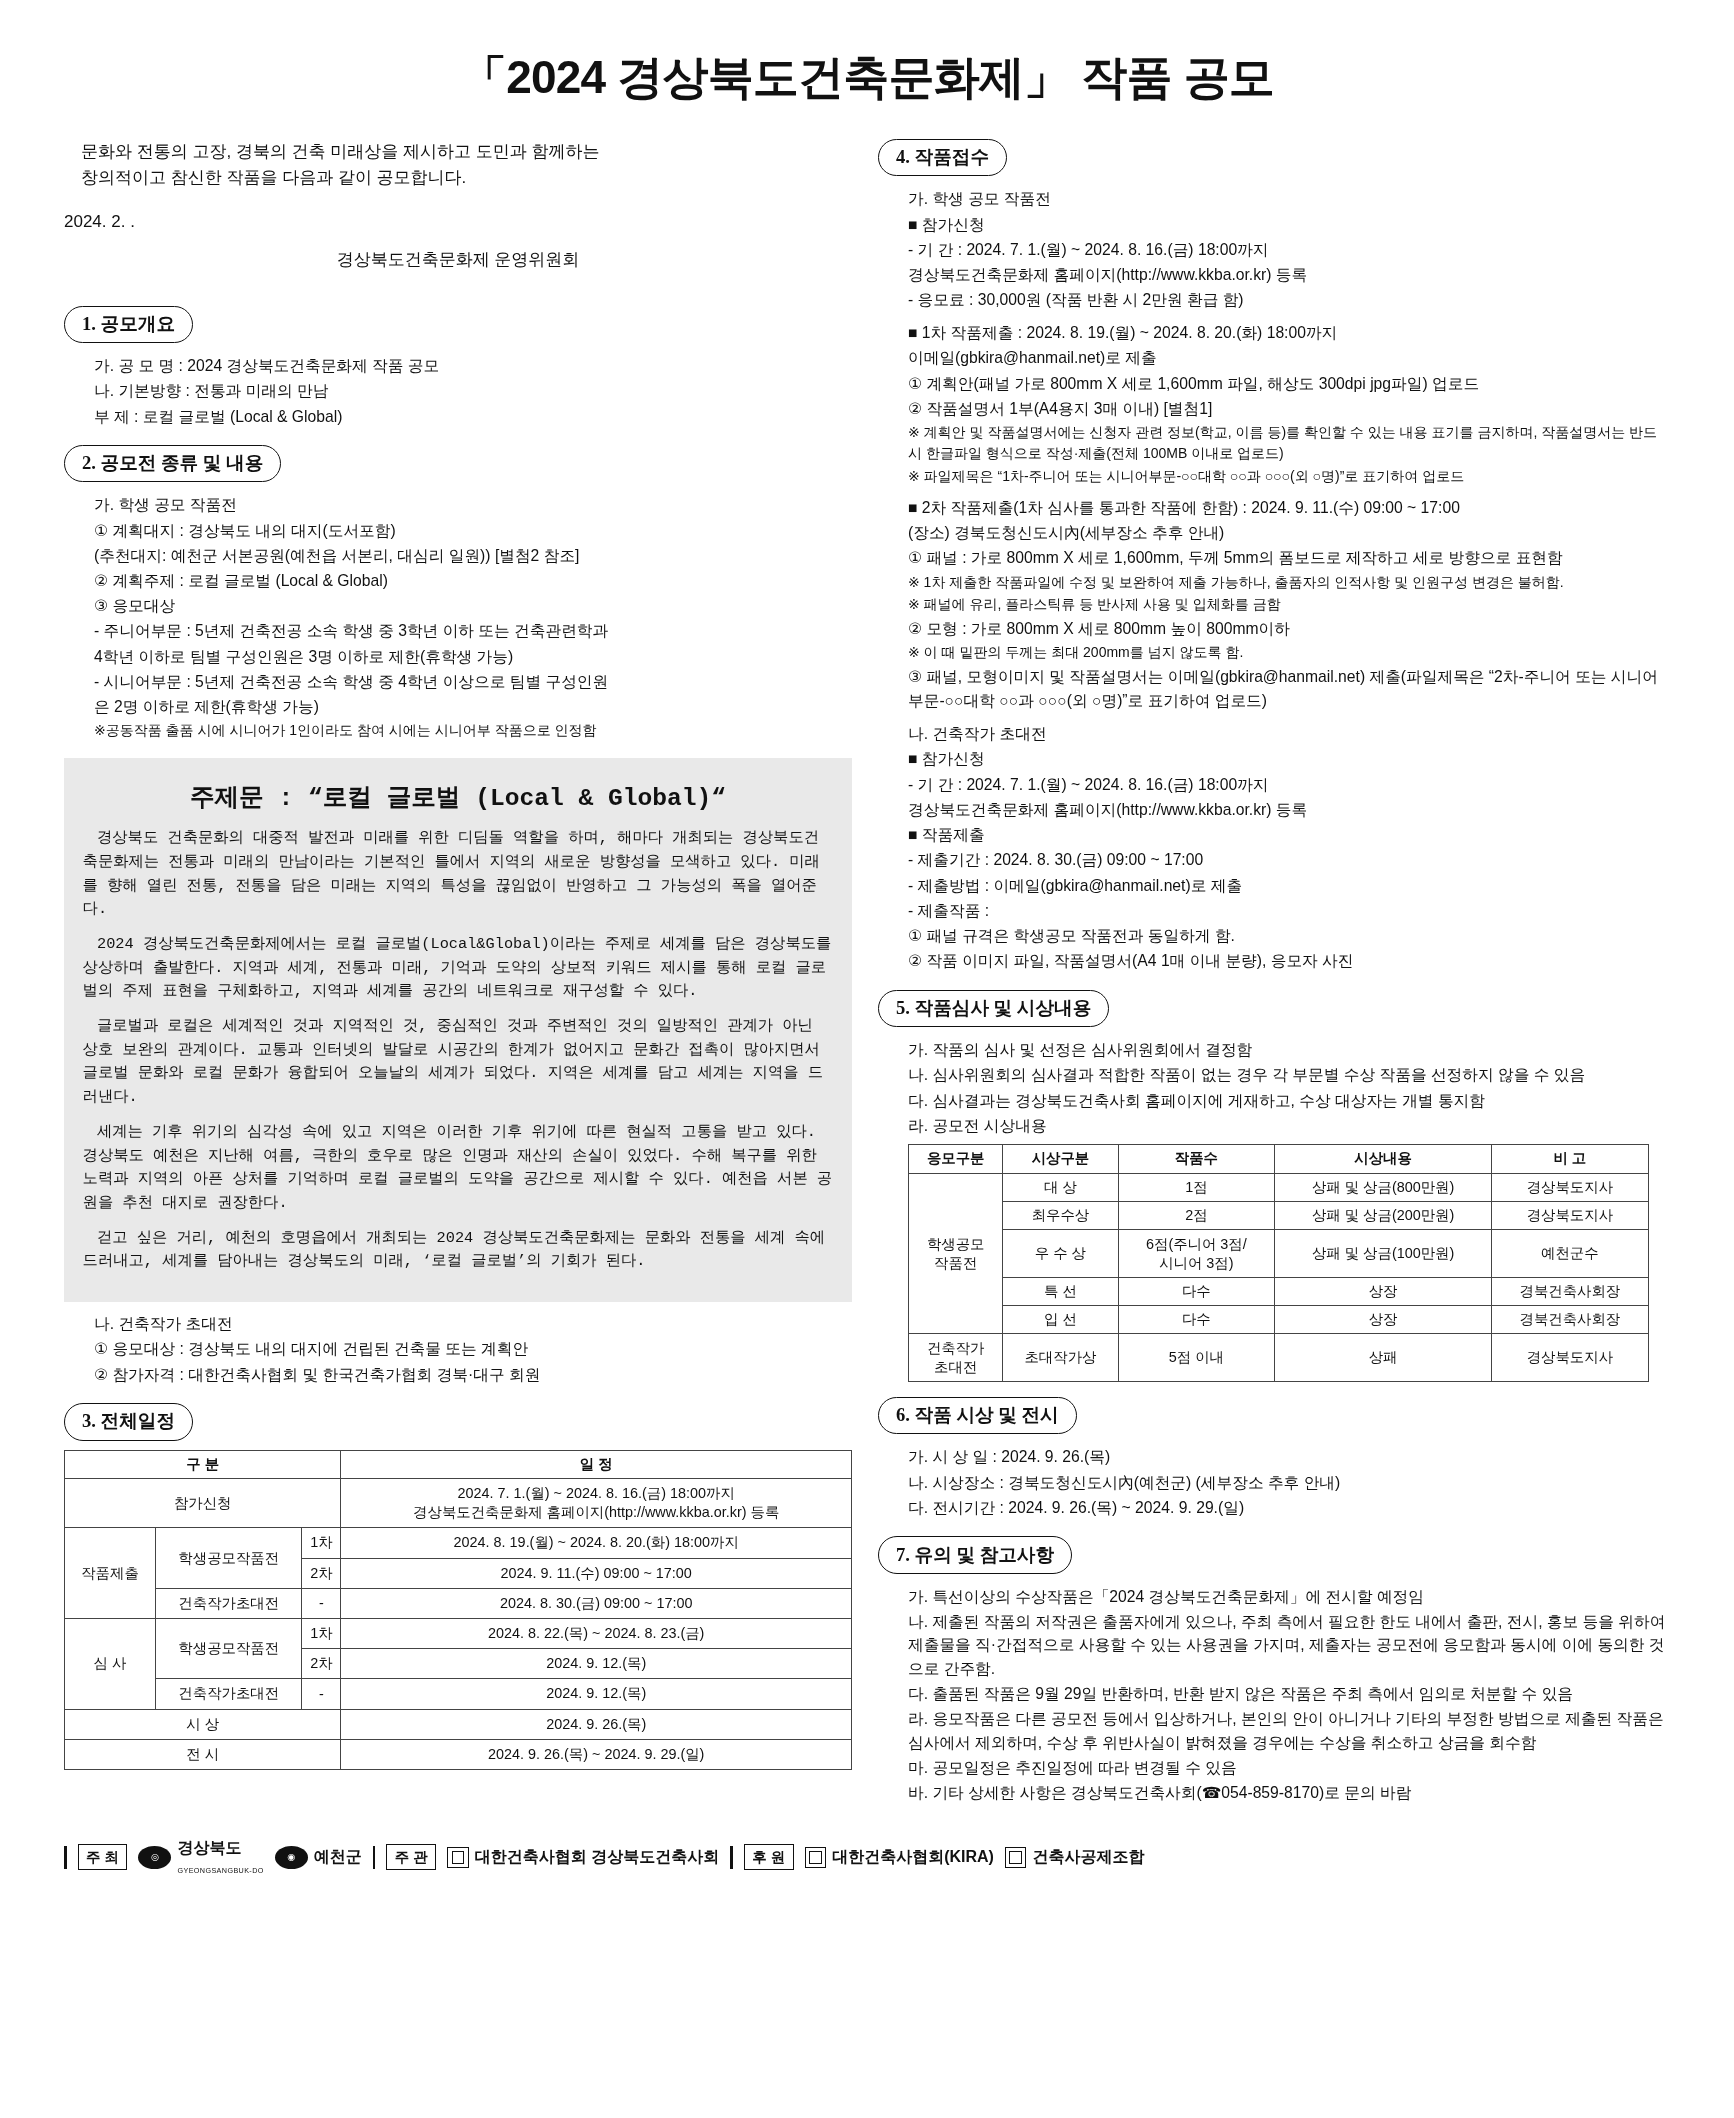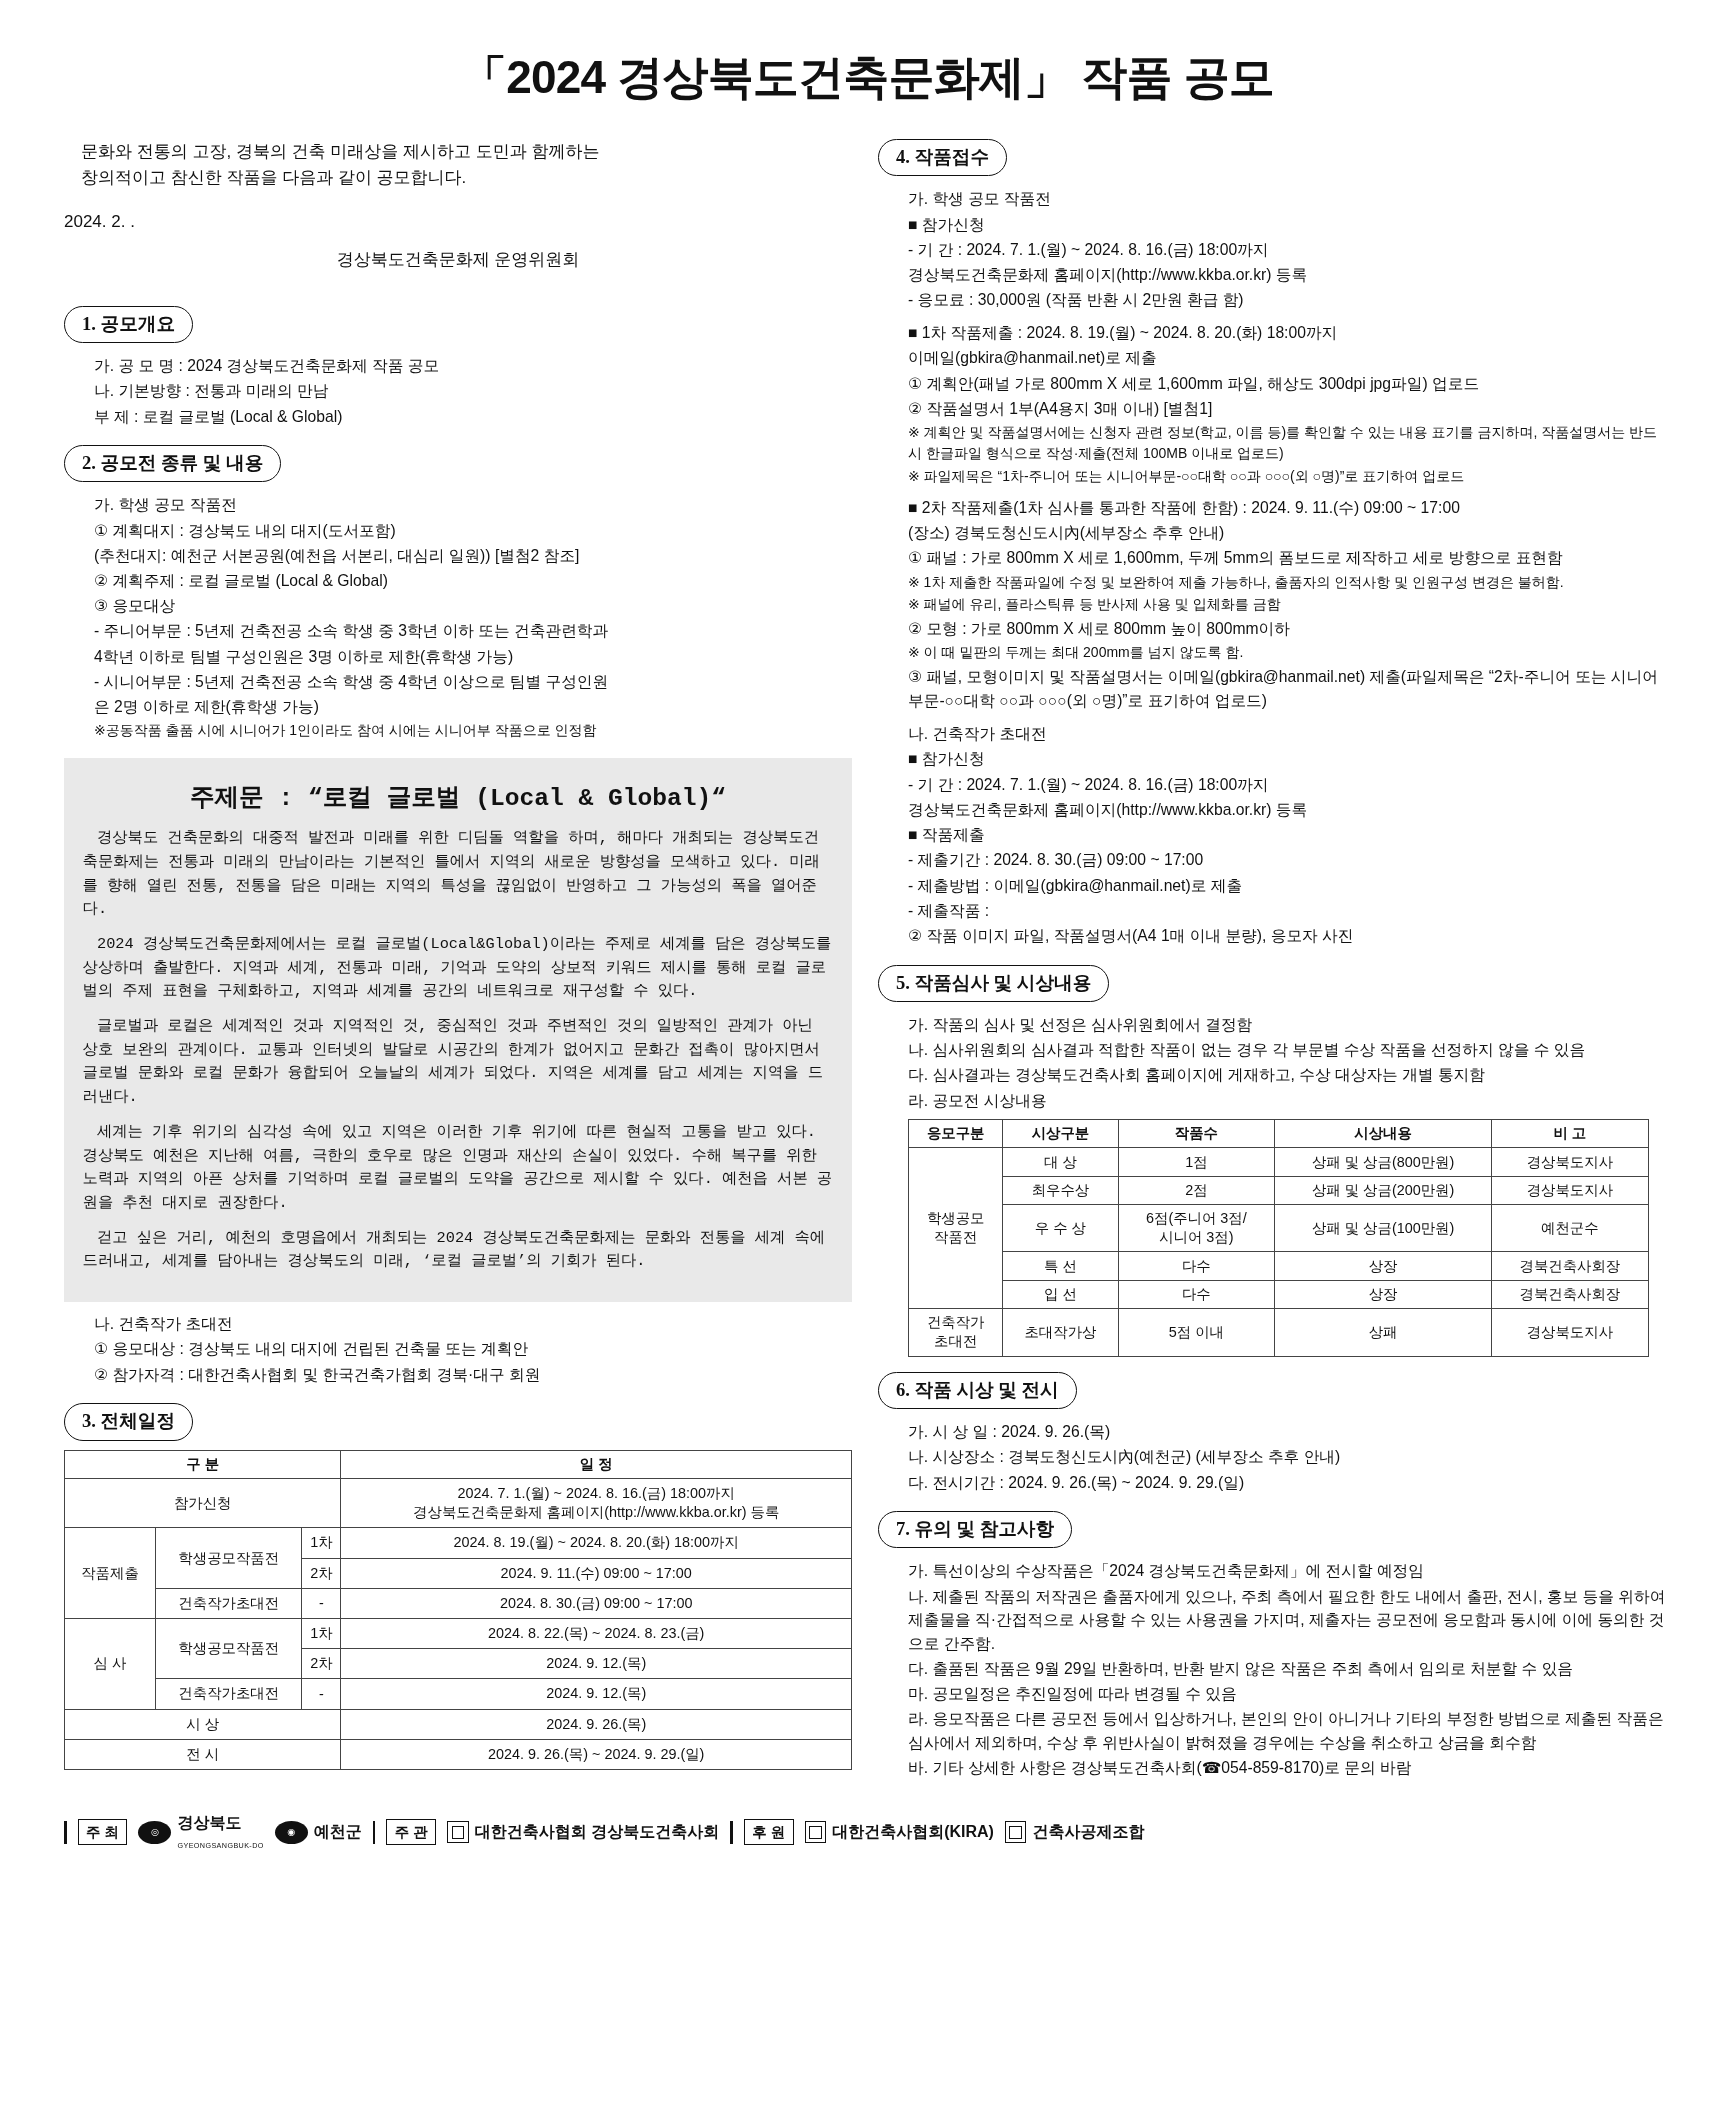--- a/index.html
+++ b/index.html
@@ -179,20 +179,21 @@
         <p class="ind3">③ 패널, 모형이미지 및 작품설명서는 이메일(gbkira@hanmail.net) 제출(파일제목은 “2차-주니어 또는 시니어부문-○○대학 ○○과 ○○○(외 ○명)”로 표기하여 업로드)</p>
 
         <p style="margin-top:10.2px;">나. 건축작가 초대전</p>
         <p class="ind2">■ 참가신청</p>
         <p class="ind3">- 기  간 : 2024. 7. 1.(월) ~ 2024. 8. 16.(금) 18:00까지</p>
         <p class="ind5">경상북도건축문화제 홈페이지(http://www.kkba.or.kr) 등록</p>
         <p class="ind2">■ 작품제출</p>
         <p class="ind3">- 제출기간 : 2024. 8. 30.(금) 09:00 ~ 17:00</p>
         <p class="ind3">- 제출방법 : 이메일(gbkira@hanmail.net)로 제출</p>
         <p class="ind3">- 제출작품 :</p>
+        <p class="ind3">① 패널 규격은 학생공모 작품전과 동일하게 함.</p>
         <p class="ind3">② 작품 이미지 파일, 작품설명서(A4 1매 이내 분량), 응모자 사진</p>
       </div>
 
       
       <div class="sec-head">5. 작품심사 및 시상내용</div>
       <div class="blk">
         <p>가. 작품의 심사 및 선정은 심사위원회에서 결정함</p>
         <p>나. 심사위원회의 심사결과 적합한 작품이 없는 경우 각 부문별 수상 작품을 선정하지 않을 수 있음</p>
         <p>다. 심사결과는 경상북도건축사회 홈페이지에 게재하고, 수상 대상자는 개별 통지함</p>
         <p>라. 공모전 시상내용</p>
@@ -254,22 +255,22 @@
         <p>나. 시상장소 : 경북도청신도시內(예천군) (세부장소 추후 안내)</p>
         <p>다. 전시기간 : 2024. 9. 26.(목) ~ 2024. 9. 29.(일)</p>
       </div>
 
       
       <div class="sec-head">7. 유의 및 참고사항</div>
       <div class="blk">
         <p>가. 특선이상의 수상작품은「2024 경상북도건축문화제」에 전시할 예정임</p>
         <p>나. 제출된 작품의 저작권은 출품자에게 있으나, 주최 측에서 필요한 한도 내에서 출판, 전시, 홍보 등을 위하여 제출물을 직·간접적으로 사용할 수 있는 사용권을 가지며, 제출자는 공모전에 응모함과 동시에 이에 동의한 것으로 간주함.</p>
         <p>다. 출품된 작품은 9월 29일 반환하며, 반환 받지 않은 작품은 주최 측에서 임의로 처분할 수 있음</p>
+        <p>라. 응모작품은 다른 공모전 등에서 입상하거나, 본인의 안이 아니거나 기타의 부정한 방법으로 제출된 작품은 심사에서 제외하며, 수상 후 위반사실이 밝혀졌을 경우에는 수상을 취소하고 상금을 회수함</p>
         <p>마. 공모일정은 추진일정에 따라 변경될 수 있음</p>
-        <p>라. 응모작품은 다른 공모전 등에서 입상하거나, 본인의 안이 아니거나 기타의 부정한 방법으로 제출된 작품은 심사에서 제외하며, 수상 후 위반사실이 밝혀졌을 경우에는 수상을 취소하고 상금을 회수함</p>
         <p>바. 기타 상세한 사항은 경상북도건축사회(☎054-859-8170)로 문의 바람</p>
       </div>
 
     </div>
   </div>
 
   <div class="footer">
     <span class="fbar"></span>
     <span class="fbox">주 최</span>
     <span class="fitem">

